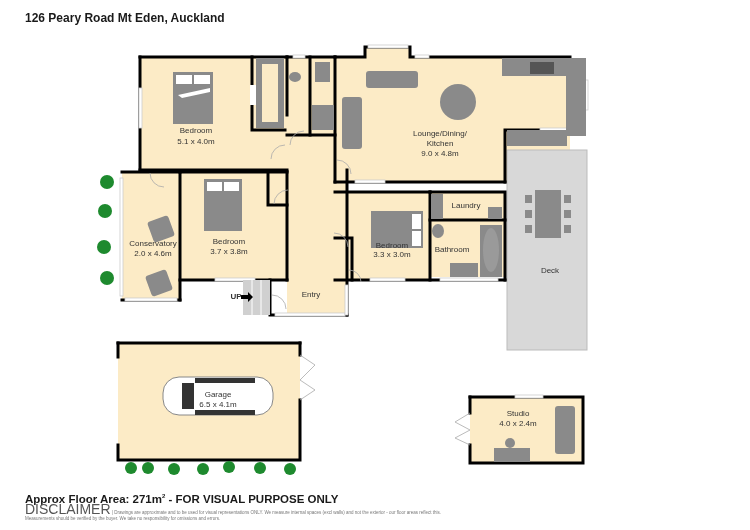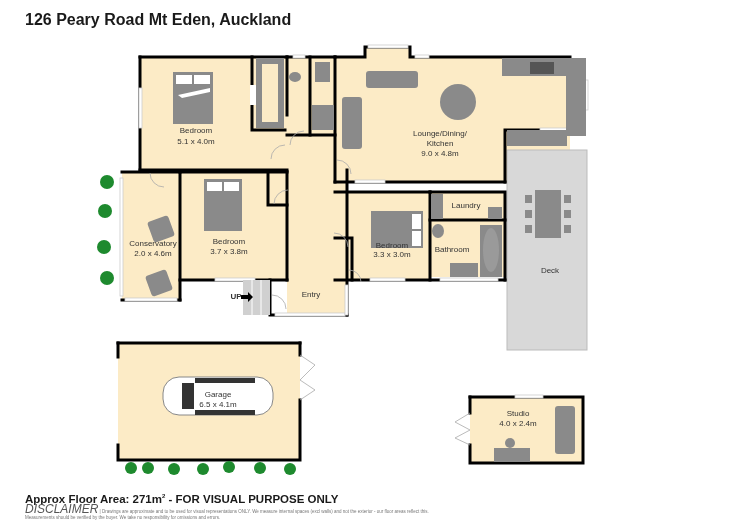--- a/index.html
+++ b/index.html
@@ -1,23 +1,23 @@
 <!DOCTYPE html>
 <html><head>
   <meta charset="utf-8">
   <style>
     * { margin: 0; padding: 0; box-sizing: border-box; }
     body { width: 750px; height: 530px; background: #ffffff; position: relative; overflow: hidden; font-family: "Liberation Sans", sans-serif; }
-    .title { position: absolute; left: 25px; top: 11px; font-size: 16px; font-weight: bold; color: #1a1a1a; }
+    .title { position: absolute; left: 25px; top: 11px; font-size: 12px; font-weight: bold; color: #1a1a1a; }
     .plan { position: absolute; left: 0; top: 0; width: 750px; height: 490px; }
     .room-label { font-family: "Liberation Sans", sans-serif; font-size: 8px; fill: #333333; text-anchor: middle; }
     .footer-area { position: absolute; left: 25px; top: 493px; font-size: 11.5px; font-weight: bold; color: #1a1a1a; }
     .footer-area sup { font-size: 6px; }
     .disclaimer { position: absolute; left: 25px; top: 506px; width: 420px; font-size: 4.5px; line-height: 6px; color: #777777; }
-    .disclaimer .dtitle { font-size: 12px; font-style: italic; color: #555555; }
+    .disclaimer .dtitle { font-size: 14px; color: #555555; }
   </style>
 </head>
 <body>
 
 <div class="title">126 Peary Road Mt Eden, Auckland</div>
 
 <svg class="plan" viewBox="0 0 750 490" xmlns="http://www.w3.org/2000/svg">
 
   <g fill="#fcebc6">
     <rect x="140" y="57" width="195" height="113"></rect>

